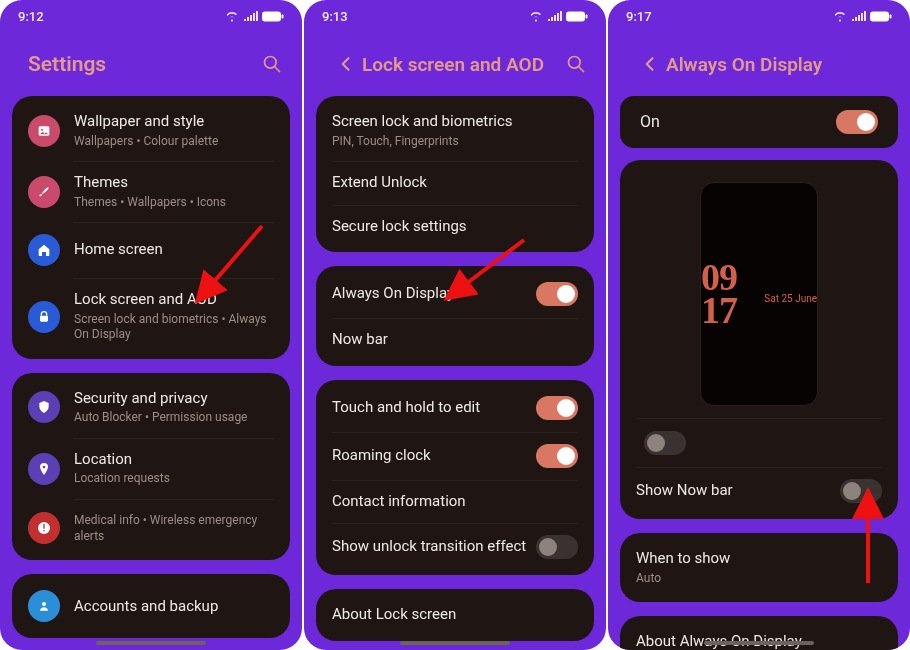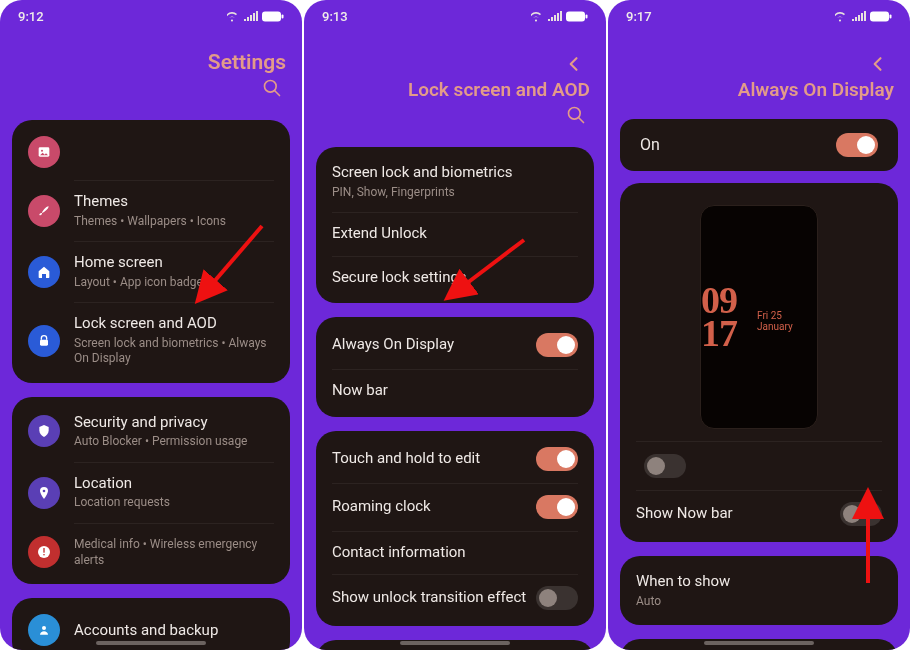--- a/index.html
+++ b/index.html
@@ -32,23 +32,22 @@
     font-size: 13px;
     font-weight: 500;
     color: #f0ece9;
   }
   .status-right { display: flex; align-items: center; gap: 4px; }
   .status-right svg { display: block; }
 
   
   .header {
     display: flex;
-    align-items: flex-end;
-    padding: 18px 16px 18px 4px;
-    flex-direction: column;
+    align-items: center;
+    padding: 18px 16px 18px 28px;
   }
   .header-back {
     width: 28px; height: 28px;
     display: flex; align-items: center; justify-content: center;
     margin-right: 2px;
   }
   .header-title {
     flex: 1;
     font-size: 21px;
     font-weight: 600;
@@ -212,41 +211,44 @@
 
     <div class="card">
       <div class="row">
         <span class="row-icon" style="background:#c94a6a">
           <svg viewBox="0 0 24 24">
               <rect x="4" y="5" width="16" height="14" rx="2" fill="#fff"></rect>
               <circle cx="9" cy="10" r="1.5" fill="#c94a6a"></circle>
               <path d="M6 17l4-4 3 3 2-2 3 3H6z" fill="#c94a6a"></path>
             </svg>
         </span>
+        <div class="row-text">
+          <div class="row-title">Wallpaper and style</div>
+          <div class="row-sub">Wallpapers  •  Colour palette</div>
+        </div>
       </div>
       <div class="row">
         <span class="row-icon" style="background:#c94a6a">
           <svg viewBox="0 0 24 24">
               <path d="M5 18c0-2 2-3 4-3 0-2 6-10 10-10 0 4-8 10-10 10 0 2-1 4-4 3z" fill="#fff"></path>
             </svg>
         </span>
         <div class="row-text">
           <div class="row-title">Themes</div>
           <div class="row-sub">Themes  •  Wallpapers  •  Icons</div>
         </div>
       </div>
       <div class="row">
         <span class="row-icon" style="background:#2a5bd7">
           <svg viewBox="0 0 24 24">
               <path d="M4 11l8-7 8 7v9a1 1 0 01-1 1h-4v-6h-6v6H5a1 1 0 01-1-1v-9z" fill="#fff"></path>
             </svg>
         </span>
         <div class="row-text">
           <div class="row-title">Home screen</div>
-          <div class="row-sub">Layout  •  App icon badges</div>
         </div>
       </div>
       <div class="row">
         <span class="row-icon" style="background:#2a5bd7">
           <svg viewBox="0 0 24 24">
               <rect x="6" y="10" width="12" height="9" rx="2" fill="#fff"></rect>
               <path d="M8 10V8a4 4 0 118 0v2" stroke="#fff" stroke-width="2" fill="none"></path>
             </svg>
         </span>
         <div class="row-text">
@@ -352,21 +354,21 @@
           <line x1="15" y1="15" x2="21" y2="21" stroke="#e39b89" stroke-width="2" stroke-linecap="round"></line>
         </svg>
     </span>
   </div>
 
   <div class="content">
     <div class="card">
       <div class="row noicon">
         <div class="row-text">
           <div class="row-title">Screen lock and biometrics</div>
-          <div class="row-sub">PIN, Show, Fingerprints</div>
+          <div class="row-sub">PIN, Touch, Fingerprints</div>
         </div>
       </div>
       <div class="row noicon">
         <div class="row-text">
             <div class="row-title">Extend Unlock</div>
           </div>
       </div>
       <div class="row noicon">
         <div class="row-text">
             <div class="row-title">Secure lock settings</div>
@@ -468,21 +470,21 @@
   </div>
 
   <div class="content" style="padding-top:0">
     <div class="card">
       <div class="aod-preview-wrap">
         <div class="aod-preview">
           <div class="aod-clock">
             <div>09</div>
             <div>17</div>
           </div>
-          <div class="aod-date">Fri 25 January</div>
+          <div class="aod-date">Sat 25 June</div>
         </div>
       </div>
       <div class="divider-thin"></div>
       <div class="row noicon">
         <div class="toggle off"></div>
       </div>
       <div class="row noicon">
         <div class="row-text">
             <div class="row-title">Show Now bar</div>
           </div>

